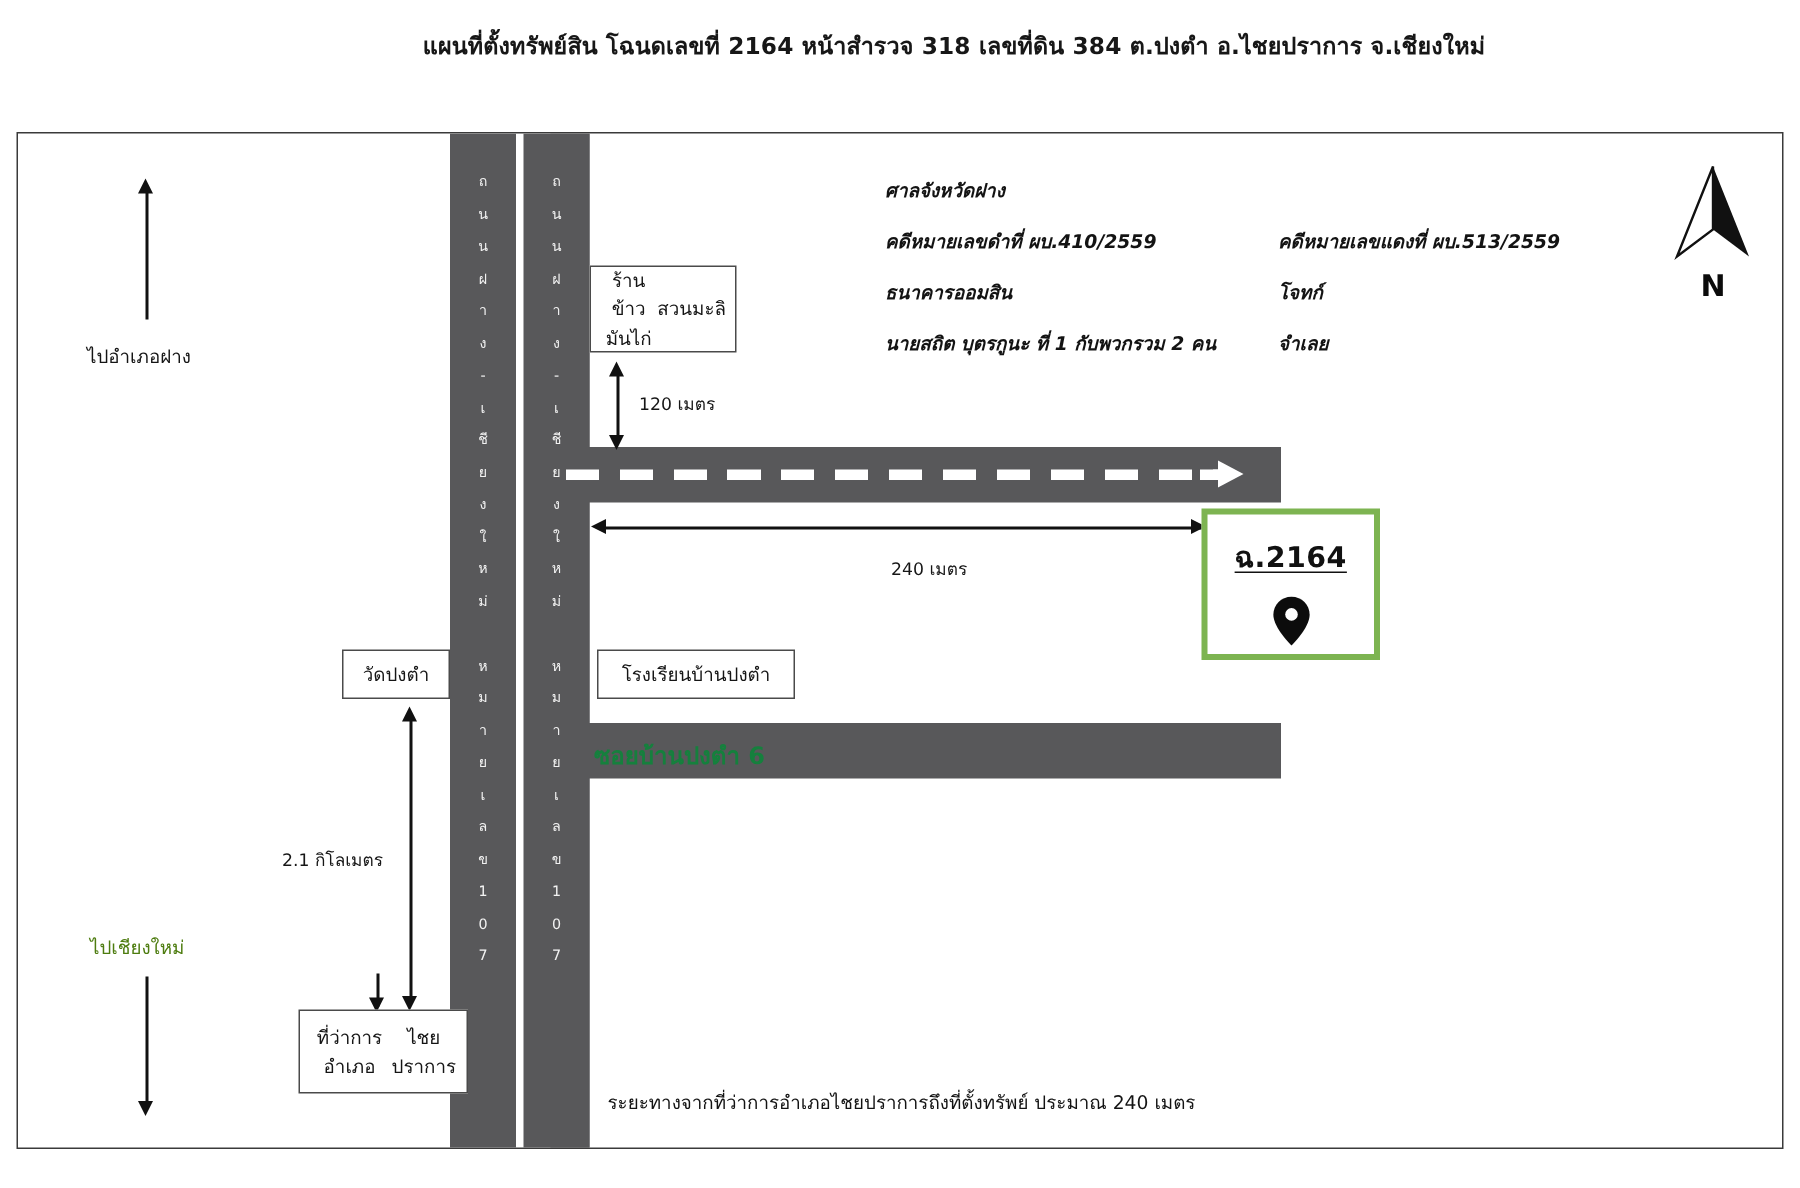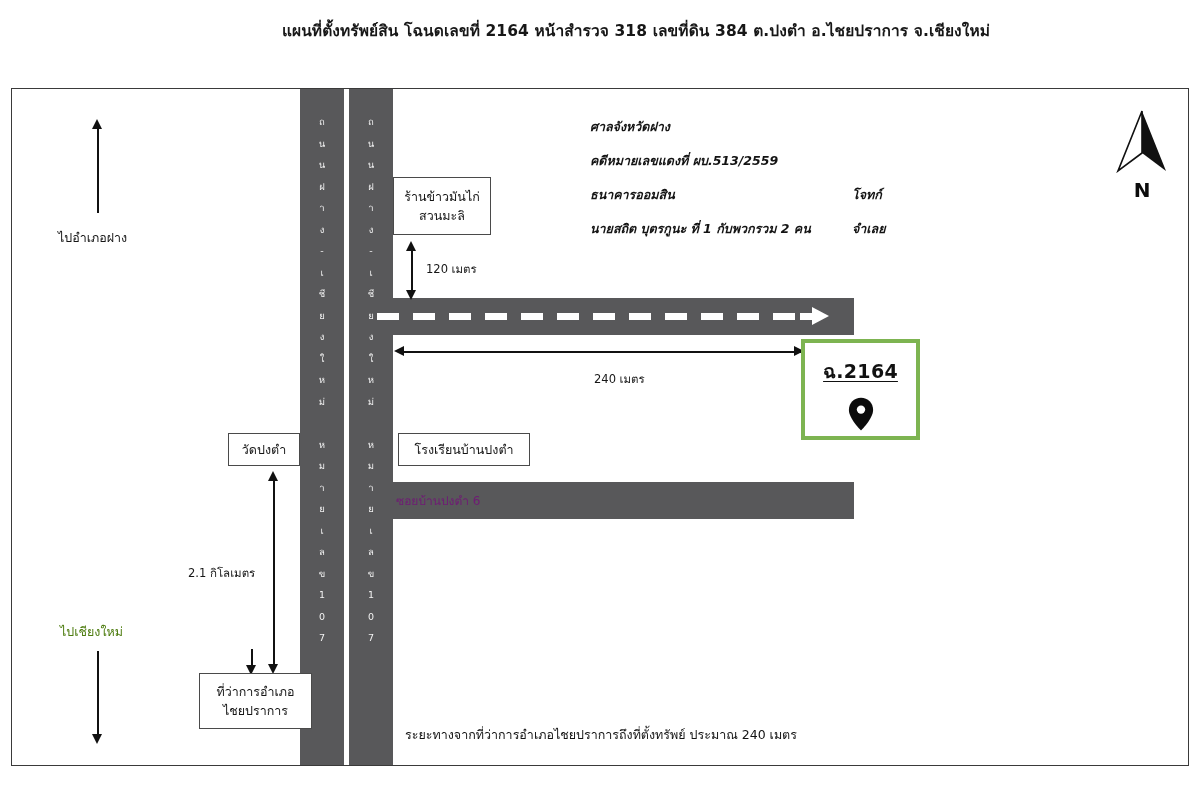--- a/index.html
+++ b/index.html
@@ -131,44 +131,44 @@
   #road-label-west { left: 299px; }
   #road-label-east { left: 348px; }
 
   
   .label-box {
     position: absolute;
     border: 1.5px solid #4a4a4a;
     background: #ffffff;
     box-sizing: border-box;
     display: flex;
-    flex-direction: column;
     align-items: center;
     justify-content: center;
     font-size: 12.5px;
     color: #151515;
     line-height: 1.55;
     text-align: center;
     padding: 2px 6px;
     z-index: 6;
   }
   #label-chicken-rice { left: 381px; top: 88px;  width: 98px; height: 58px; }
   #label-school       { left: 386px; top: 344px; width: 132px; height: 33px; }
   #label-temple       { left: 216px; top: 344px; width: 72px;  height: 33px; }
   #label-district-office { left: 187px; top: 584px; width: 113px; height: 56px; }
 
   
   #label-soi {
     position: absolute;
     left: 384px;
     top: 402px;
-    font-size: 12px;
-    color: #701a75;
+    font-size: 16px;
+    color: #15803d;
     white-space: nowrap;
     z-index: 6;
+    font-weight: bold;
   }
 
   
   #property-box {
     position: absolute;
     left: 789px;
     top: 250px;
     width: 119px;
     height: 101px;
     border: 4px solid #7db451;
@@ -454,20 +454,21 @@
   <div class="dim-text" id="dim-240-text">240 เมตร</div>
 
   <div class="dim-line-v" id="dim-21km-line"></div>
   <div class="arrow-head arrow-up" id="dim-21km-head-top"></div>
   <div class="arrow-head arrow-down" id="dim-21km-head-bottom"></div>
   <div class="dim-text" id="dim-21km-text">2.1 กิโลเมตร</div>
 
   <div id="case-info">
     <div class="info-single">ศาลจังหวัดฝาง</div>
     <div class="info-row">
+      <div class="info-left">คดีหมายเลขดำที่ ผบ.410/2559</div>
       <div class="info-right">คดีหมายเลขแดงที่ ผบ.513/2559</div>
     </div>
     <div class="info-row">
       <div class="info-left">ธนาคารออมสิน</div>
       <div class="info-right">โจทก์</div>
     </div>
     <div class="info-row">
       <div class="info-left">นายสถิต  บุตรกูนะ ที่ 1 กับพวกรวม 2 คน</div>
       <div class="info-right">จำเลย</div>
     </div>

